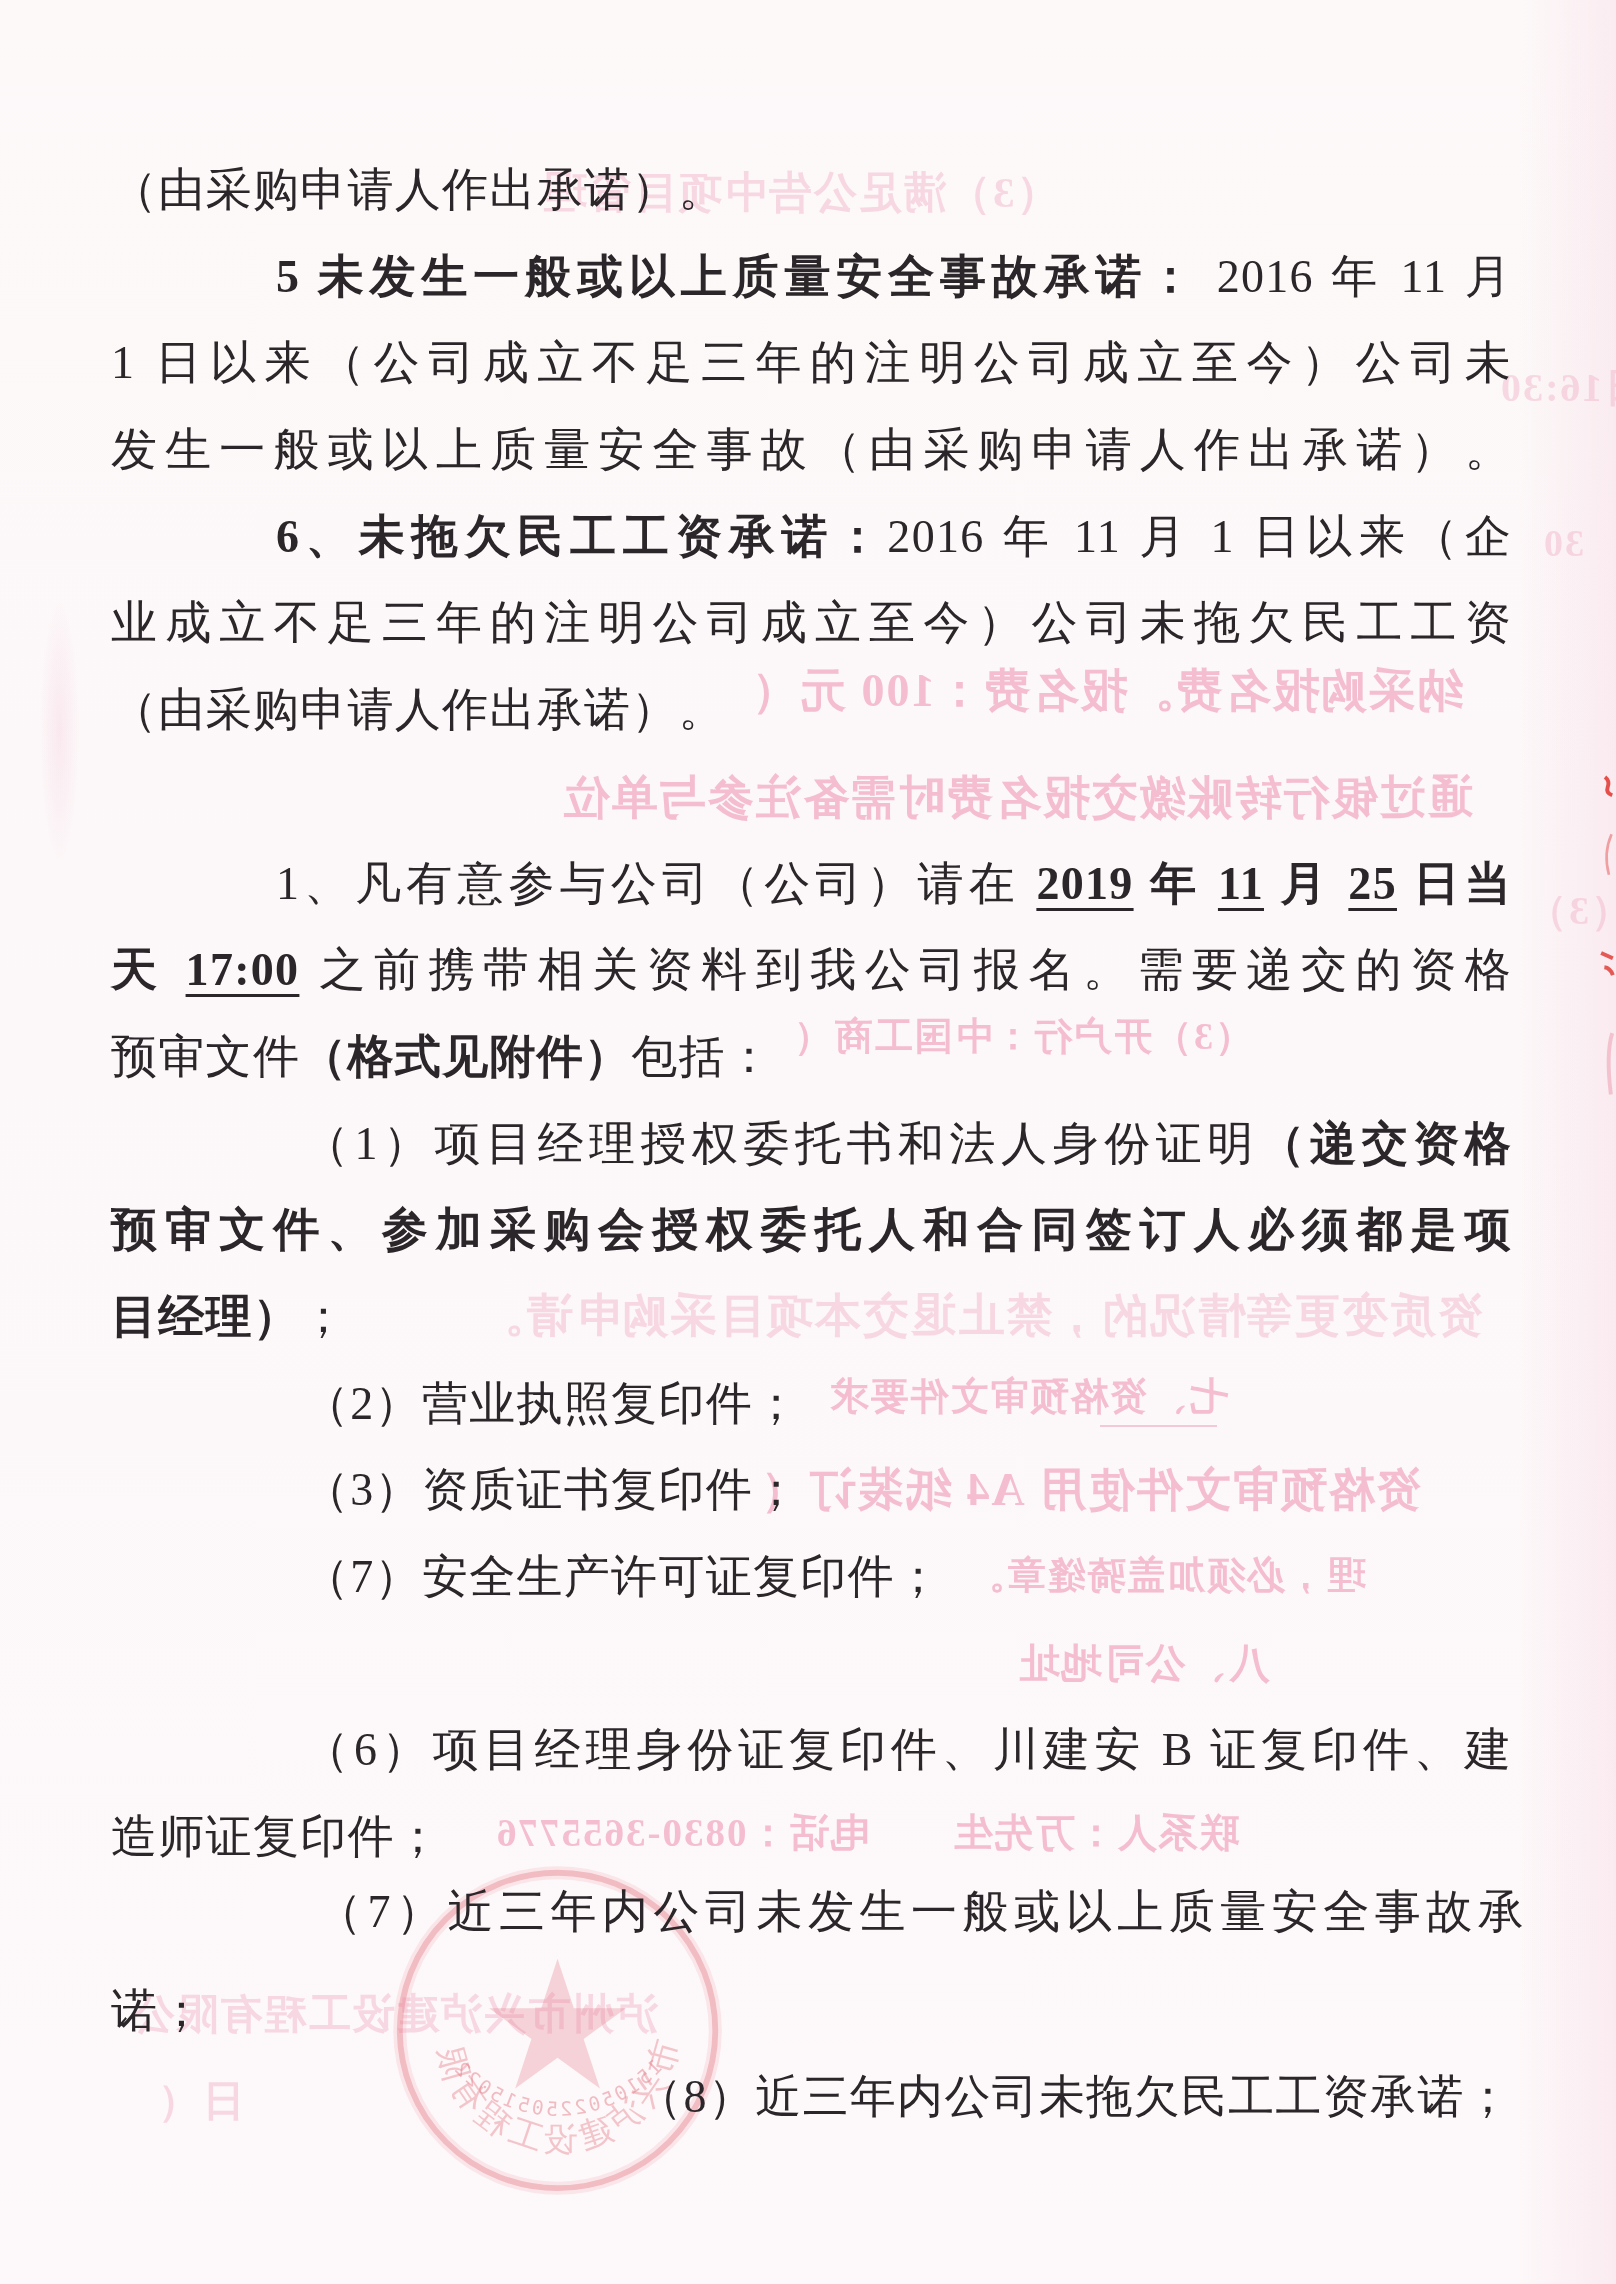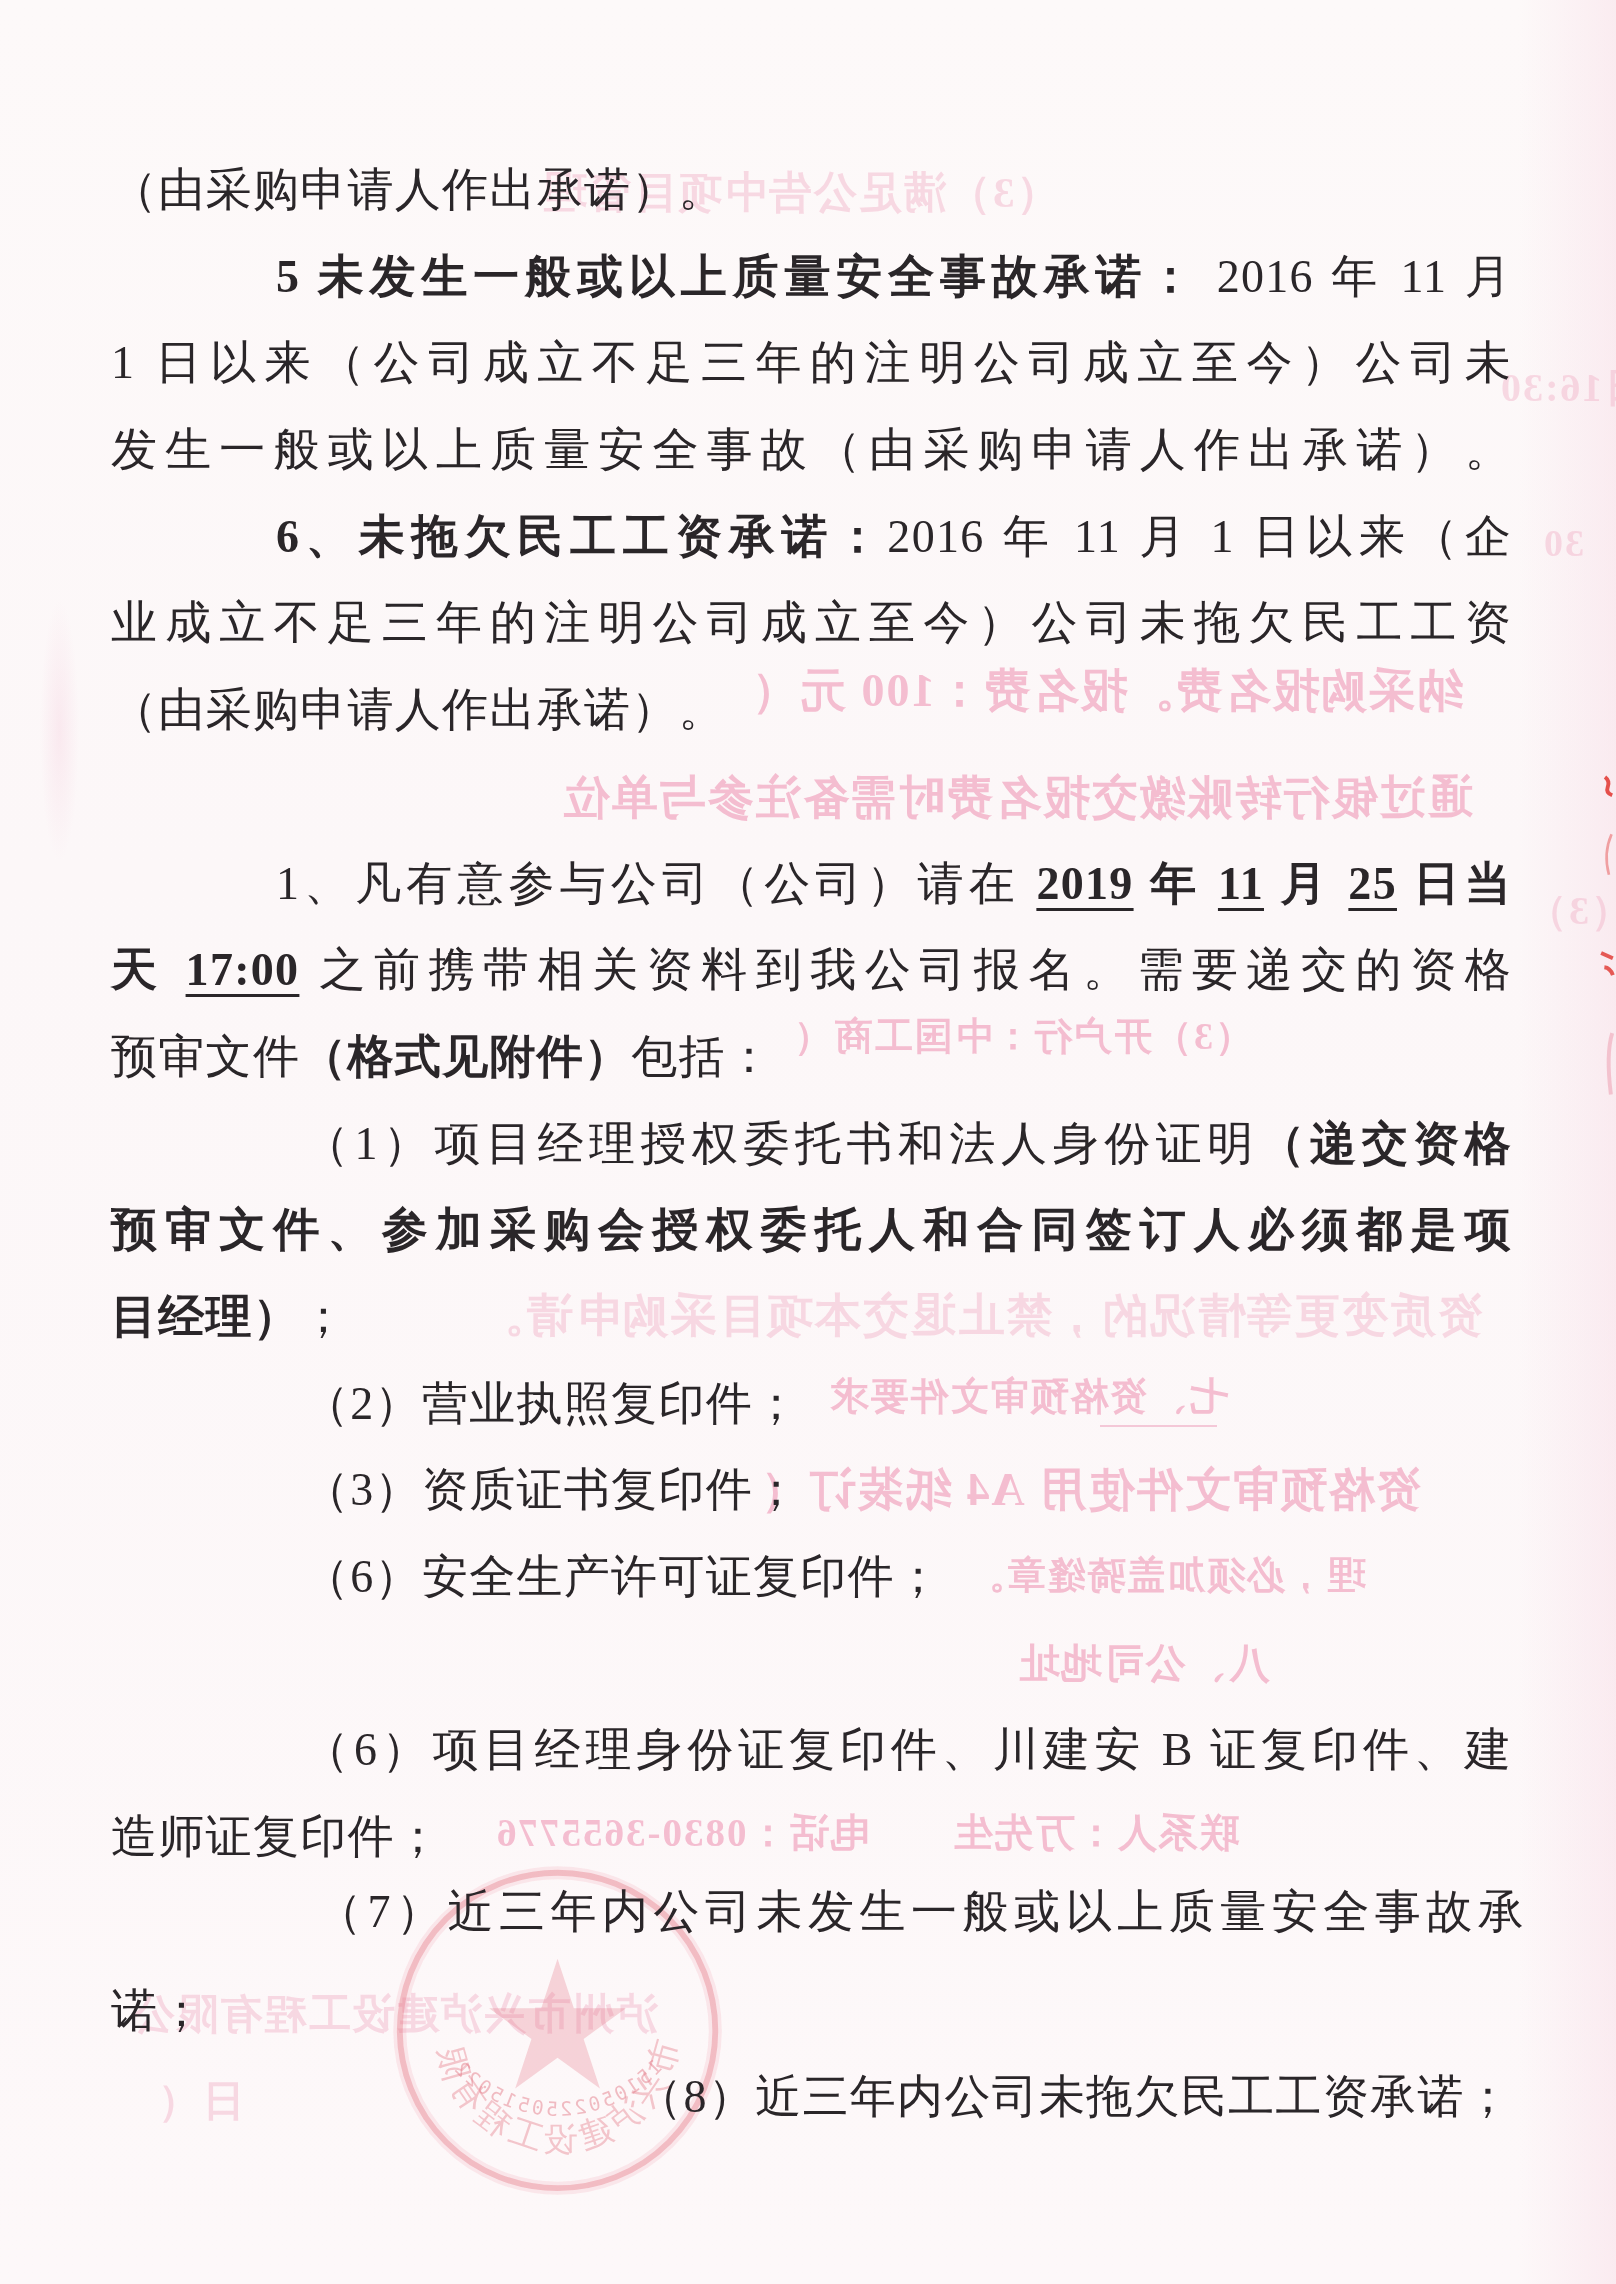--- a/index.html
+++ b/index.html
@@ -97,21 +97,21 @@
       <div class="tline cont just" style="top: 579px;"><span>业成立不足三年的注明公司成立至今）公司未拖欠民工工资</span></div>
       <div class="tline cont" style="top: 666px;"><span>（由采购申请人作出承诺）。</span></div>
       <div class="tline item just" style="top: 840px;"><span>1、凡有意参与公司（公司）请在 </span><span class="b u">2019</span><span class="b"> 年 </span><span class="b u">11</span><span class="b"> 月 </span><span class="b u">25</span><span class="b"> 日当</span></div>
       <div class="tline cont just" style="top: 926px;"><span class="b">天 </span><span class="b u">17:00</span><span> 之前携带相关资料到我公司报名。需要递交的资格</span></div>
       <div class="tline cont" style="top: 1013px;"><span>预审文件</span><span class="b">（格式见附件）</span><span>包括：</span></div>
       <div class="tline sub just" style="top: 1100px;"><span>（1）项目经理授权委托书和法人身份证明</span><span class="b">（递交资格</span></div>
       <div class="tline cont just" style="top: 1186px;"><span class="b">预审文件、参加采购会授权委托人和合同签订人必须都是项</span></div>
       <div class="tline cont" style="top: 1273px;"><span class="b">目经理）</span><span>；</span></div>
       <div class="tline sub" style="top: 1360px; font-family: Liberation Serif, serif;"><span>（2）营业执照复印件；</span></div>
       <div class="tline sub" style="top: 1446px;"><span>（3）资质证书复印件；</span></div>
-      <div class="tline sub" style="top: 1533px;"><span>（6）安全生产许可证复印件；</span></div>
+      <div class="tline sub" style="top: 1533px;"><span>（7）安全生产许可证复印件；</span></div>
       <div class="tline sub just" style="top: 1706px;"><span>（6）项目经理身份证复印件、川建安 B 证复印件、建</span></div>
       <div class="tline cont" style="top: 1793px;"><span>造师证复印件；</span></div>
       <div class="tline sub just" style="top: 1868px; margin-left: 13px;"><span>（7）近三年内公司未发生一般或以上质量安全事故承</span></div>
       <div class="tline cont" style="top: 1967px;"><span>诺；</span></div>
       <div class="tline sub" style="top: 2053px; text-align: right;"><span>（8）近三年内公司未拖欠民工工资承诺；</span></div>
     </div>
 
   <svg class="overlay-svg" width="1617" height="2284" viewBox="0 0 2480 3504">
     <path d="M2462,1192 q8,6 4,16 q-3,8 7,12" fill="none" stroke="#e0342e" stroke-width="6" opacity="0.85"></path>
     <path d="M2472,1280 c-8,18 -10,40 -4,62" fill="none" stroke="#e86060" stroke-width="4" opacity="0.55"></path>

